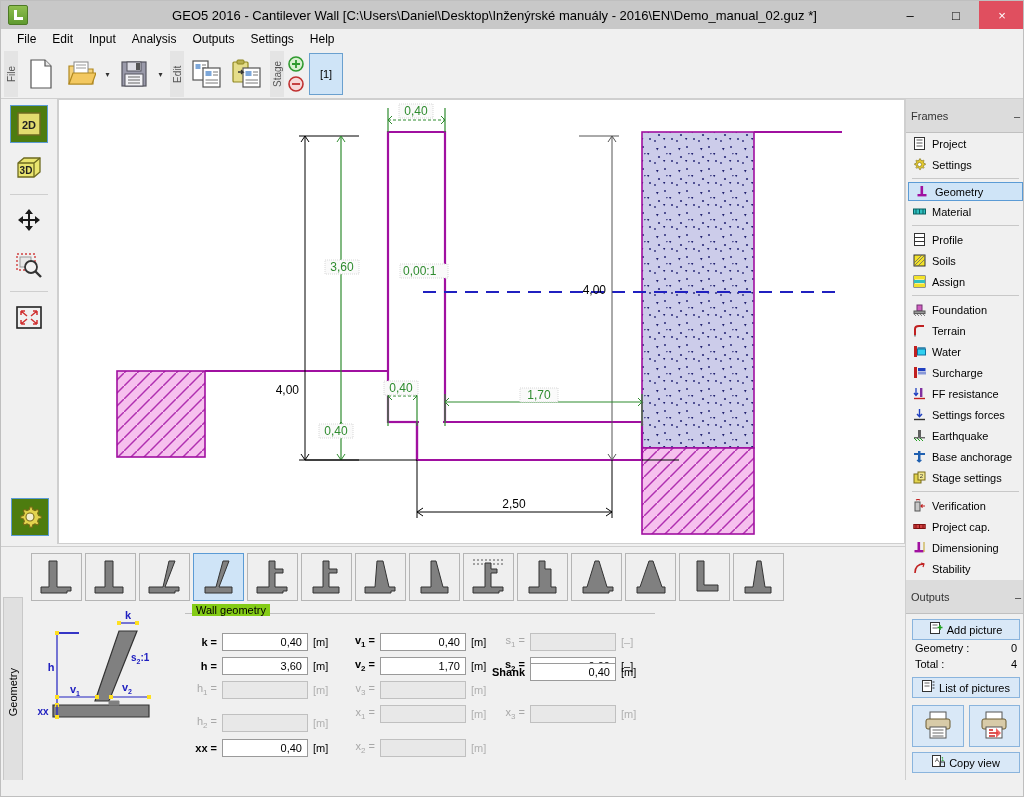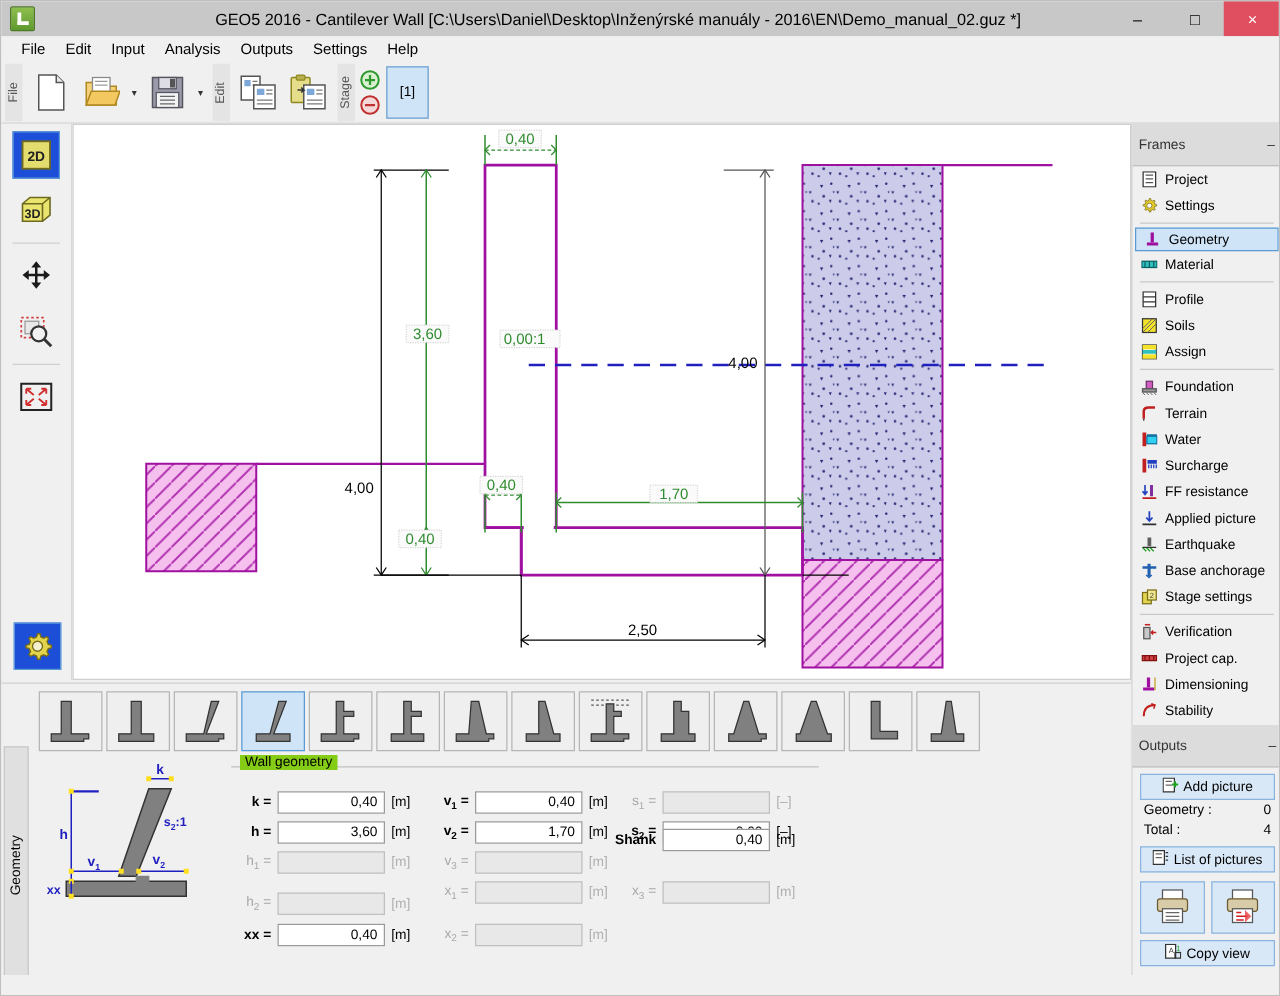--- a/index.html
+++ b/index.html
@@ -82,21 +82,21 @@
   
   #leftrail {
     position: absolute; left: 0; top: 98px; width: 57px; height: 445px;
     background: #f0f0f0; border-right: 1px solid #cfcfcf;
   }
   .rbtn {
     width: 38px; height: 38px; margin: 6px auto 0 auto;
     display: flex; align-items: center; justify-content: center;
     border: 1px solid transparent;
   }
-  .rbtn.sel { background: #1d4ed8; border: 1px solid #5b9bd5; }
+  .rbtn.sel { background: #4d7c0f; border: 1px solid #5b9bd5; }
   .rsep { width: 38px; height: 1px; background: #cfcfcf; margin: 7px auto; }
 
   
   #canvaswrap {
     position: absolute; left: 57px; top: 98px; width: 847px; height: 445px;
     background: #ffffff; border: 1px solid #cfcfcf; overflow: hidden;
   }
 
   
   #right {
@@ -603,21 +603,21 @@
         </span>
         <span>FF resistance</span>
       </div>
       <div class="fitem">
         <span class="ficon">
           <svg width="13" height="13">
               <path d="M6.5 1 v7 M4 6 l2.5 2.8 2.5-2.8" fill="none" stroke="#2040c0" stroke-width="1.4"></path>
               <line x1="1" y1="11.5" x2="12" y2="11.5" stroke="#303030" stroke-width="1.4"></line>
             </svg>
         </span>
-        <span>Applied picture</span>
+        <span>Settings forces</span>
       </div>
       <div class="fitem">
         <span class="ficon">
           <svg width="13" height="13">
               <rect x="5" y="1" width="3" height="7" fill="#606060"></rect>
               <path d="M1 9 l3 3 M4 9 l3 3 M7 9 l3 3" stroke="#20a020" stroke-width="1"></path>
               <line x1="1" y1="8.8" x2="12" y2="8.8" stroke="#303030"></line>
             </svg>
         </span>
         <span>Earthquake</span>

